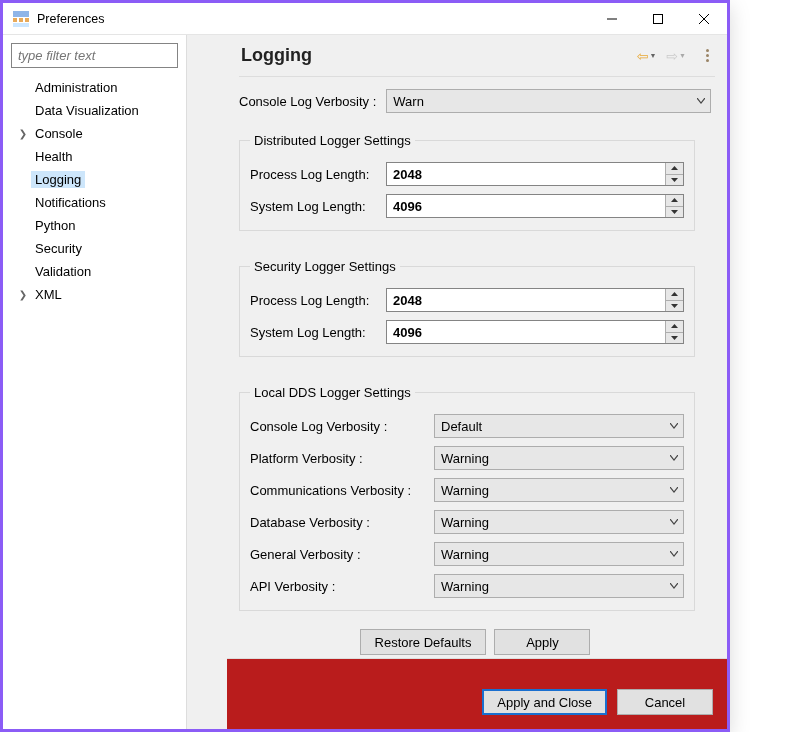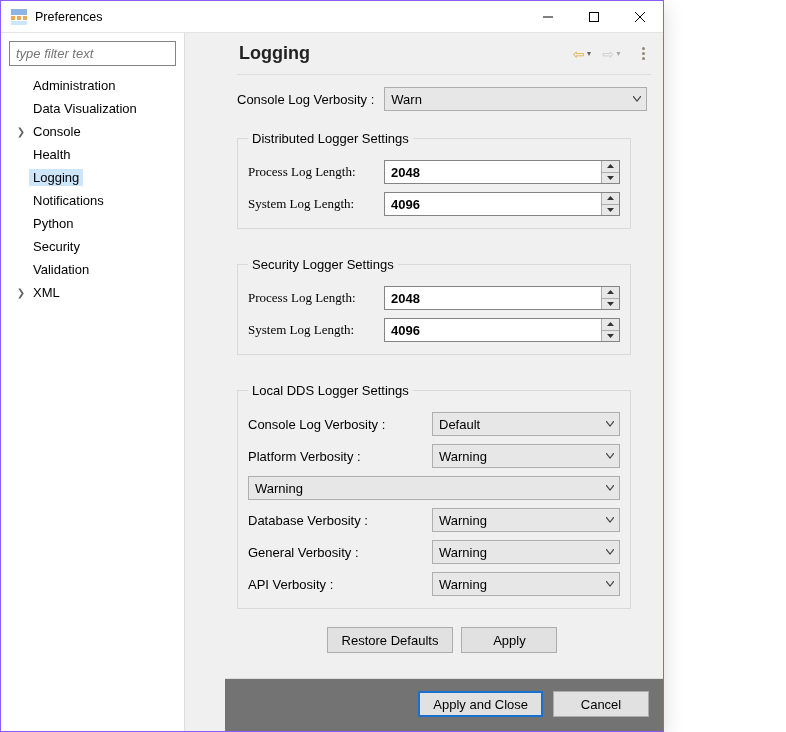--- a/index.html
+++ b/index.html
@@ -7,22 +7,22 @@
   body {
     font-family: "Segoe UI", Tahoma, sans-serif;
     font-size: 13px;
     color: #000;
     background: #fff;
     width: 786px;
     height: 732px;
     overflow: hidden;
   }
   .window {
-    width:664px; height:732px;
-    border:1px solid #8b5cf6;
+    width:730px; height:732px;
+    border:3px solid #8b5cf6;
     background:#fff;
     display:flex; flex-direction:column;
     box-shadow: 0 6px 20px rgba(0,0,0,0.15);
   }
   
   .titlebar {
     height:32px;
     background:#fff;
     display:flex; align-items:center;
     border-bottom:1px solid #e5e5e5;
@@ -179,39 +179,39 @@
     border-left:1px solid #adadad;
     display:flex; flex-direction:column;
     background:#e7e7e7;
   }
   .spinner .sp-btns div{
     flex:1; display:flex; align-items:center; justify-content:center;
   }
   .spinner .sp-btns div:first-child{border-bottom:1px solid #adadad;}
   .spinner .sp-btns svg{width:7px;height:4px;}
   .local .g-row > label { width:184px;}
-  .dist .g-row > label, .sec .g-row > label { width:136px;font-family:Liberation Serif, serif;}
+  .dist .g-row > label, .sec .g-row > label { width:136px;}
   .btn-row {
     display:flex; justify-content:center;
     gap:8px; margin-top:18px;
   }
   .btn {
     min-width:96px;
     height:26px;
     padding:0 14px;
     background:#e1e1e1;
     border:1px solid #adadad;
     display:flex; align-items:center; justify-content:center;
     font-size:13px;
   }
   .footer {
     border-top:1px solid #ddd;
-    padding:12px 14px 14px 14px;
+    padding:30px 14px 14px 14px;
     display:flex; justify-content:flex-end; gap:10px;
-    background:#737373;
+    background:#b91c1c;
   }
   .btn.focus {
     border:2px solid #1a6fcf;
     padding:0 13px; height:26px;
   }
 </style>
 </head>
 <body>
 
 <div class="window">
@@ -419,20 +419,21 @@
             <div class="dropdown">
               <div class="dd-text">Warning</div>
               <div class="dd-btn">
                   <svg viewBox="0 0 8 6">
                     <polyline points="0,0 4,5 8,0" fill="none" stroke="#444" stroke-width="1.2"></polyline>
                   </svg>
                 </div>
             </div>
           </div>
           <div class="g-row">
+            <label>Communications Verbosity :</label>
             <div class="dropdown">
               <div class="dd-text">Warning</div>
               <div class="dd-btn">
                   <svg viewBox="0 0 8 6">
                     <polyline points="0,0 4,5 8,0" fill="none" stroke="#444" stroke-width="1.2"></polyline>
                   </svg>
                 </div>
             </div>
           </div>
           <div class="g-row">

